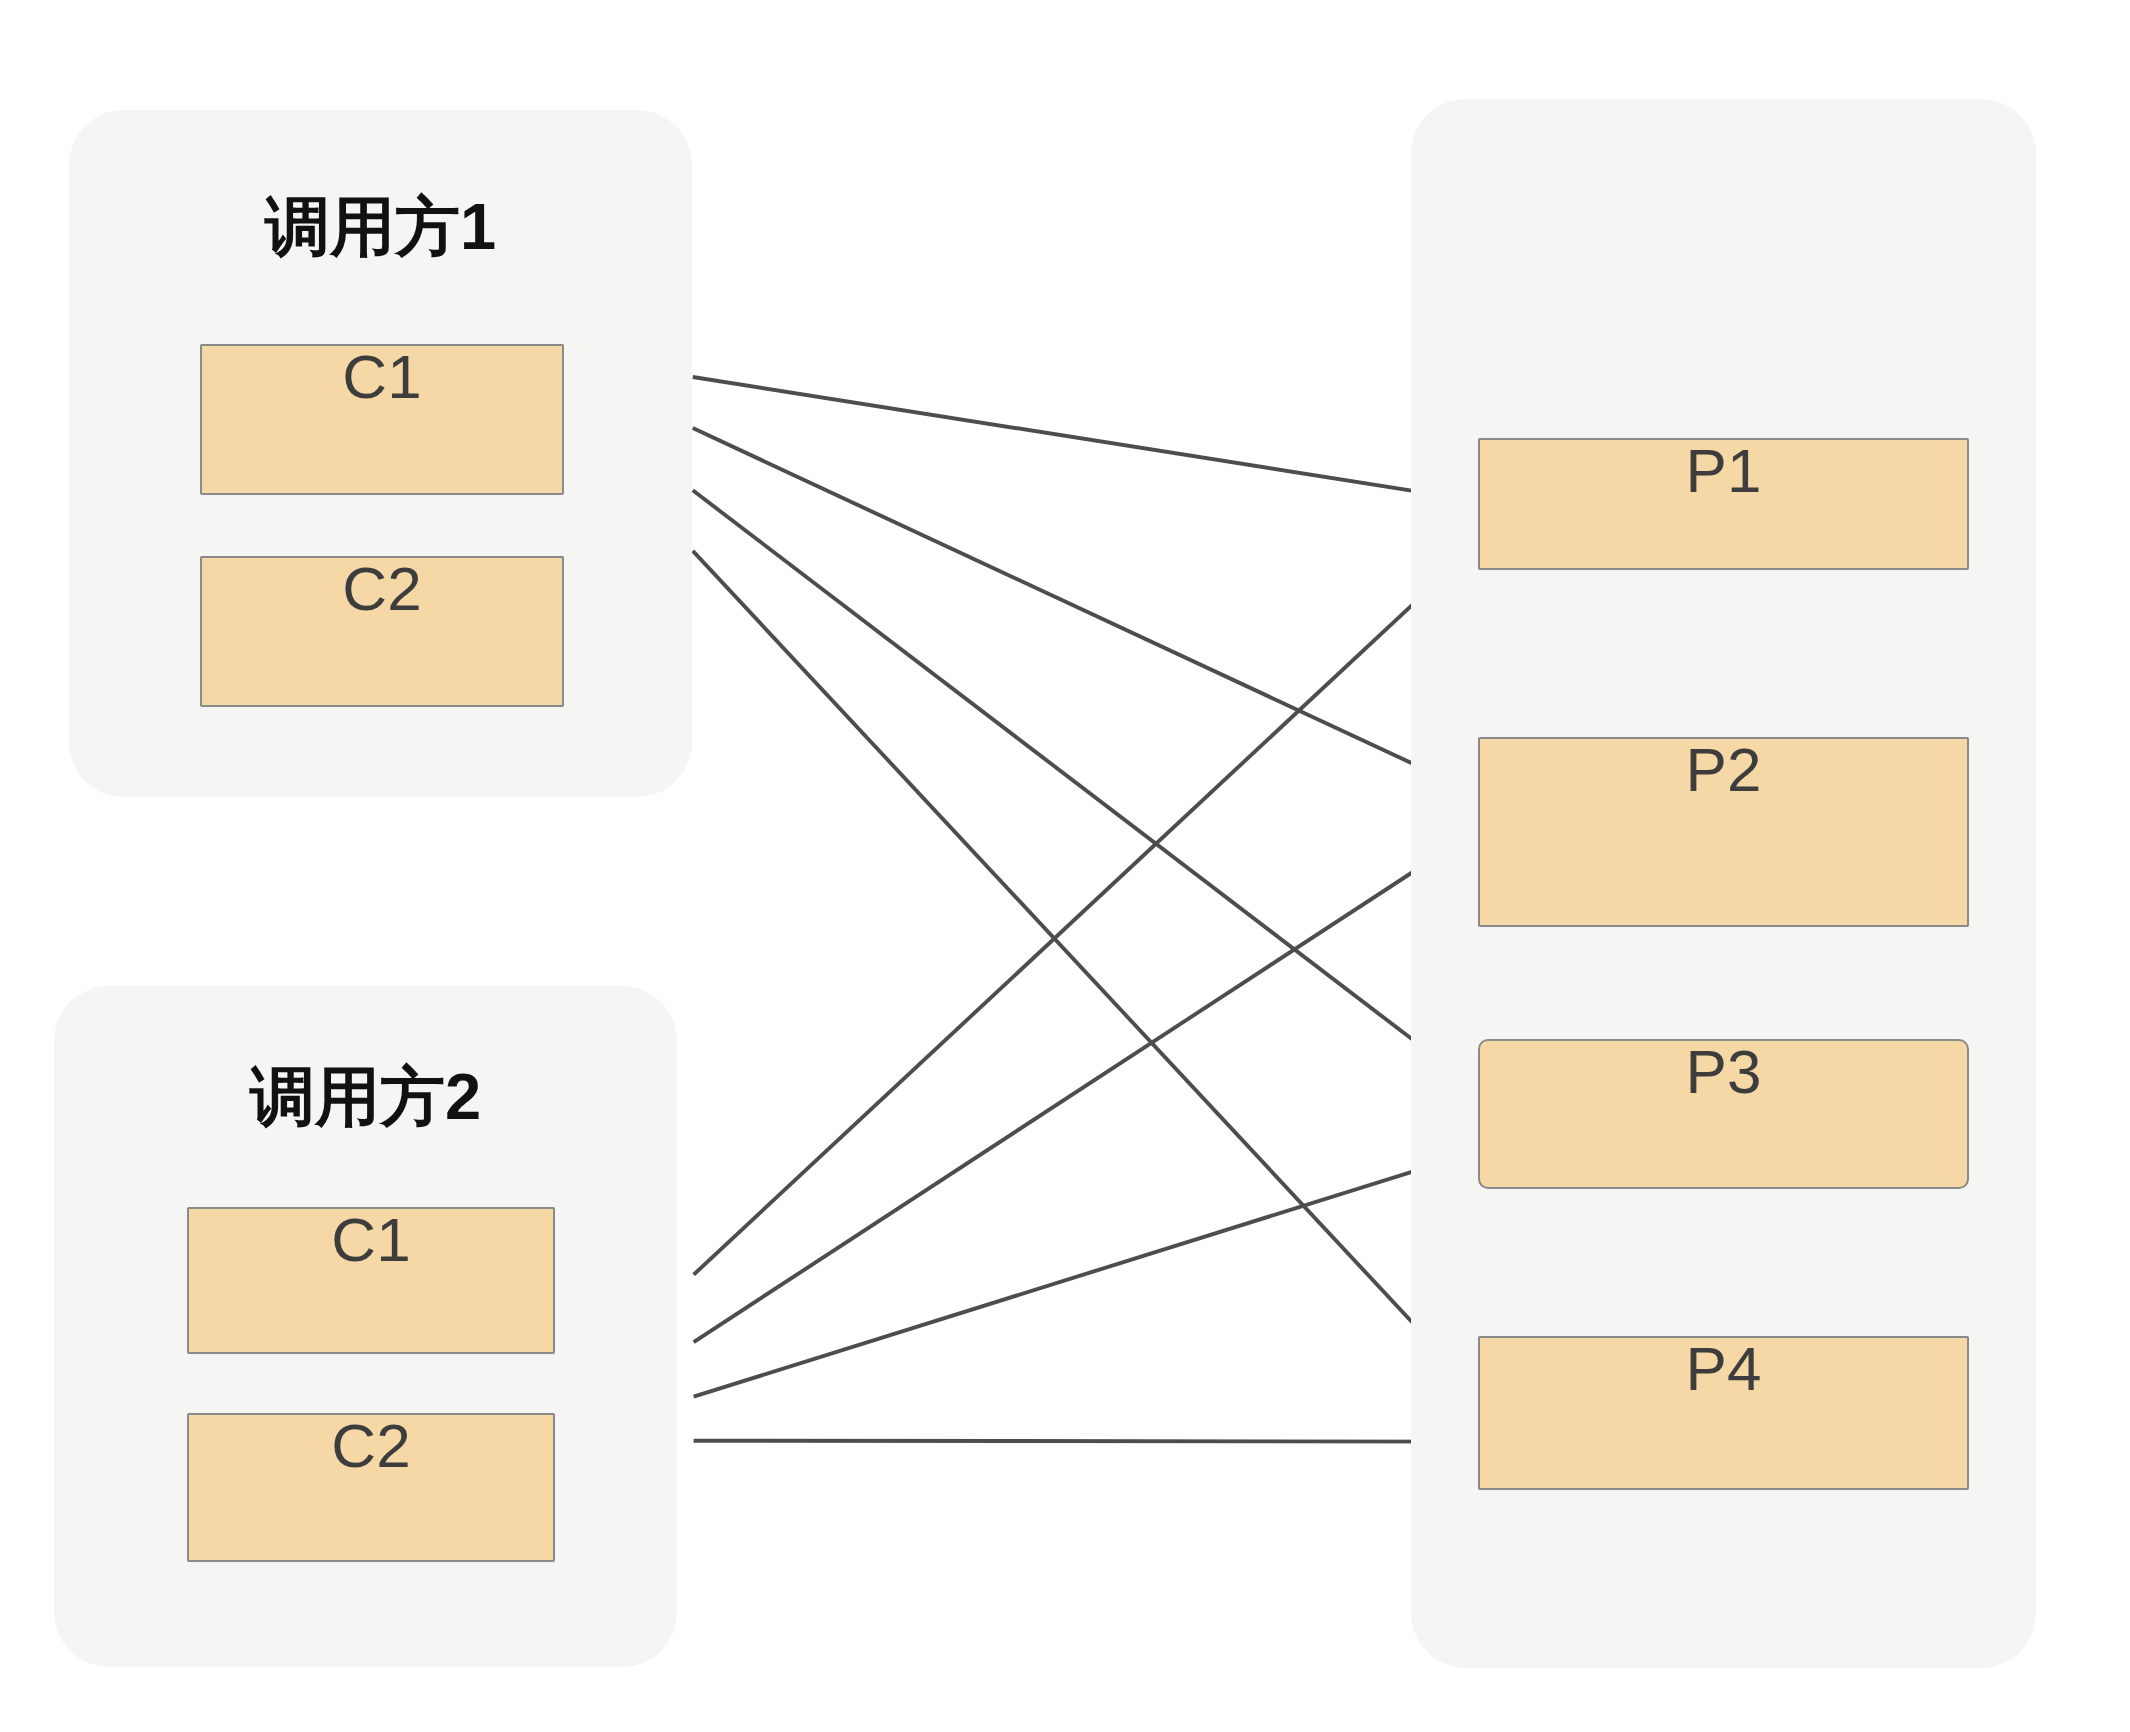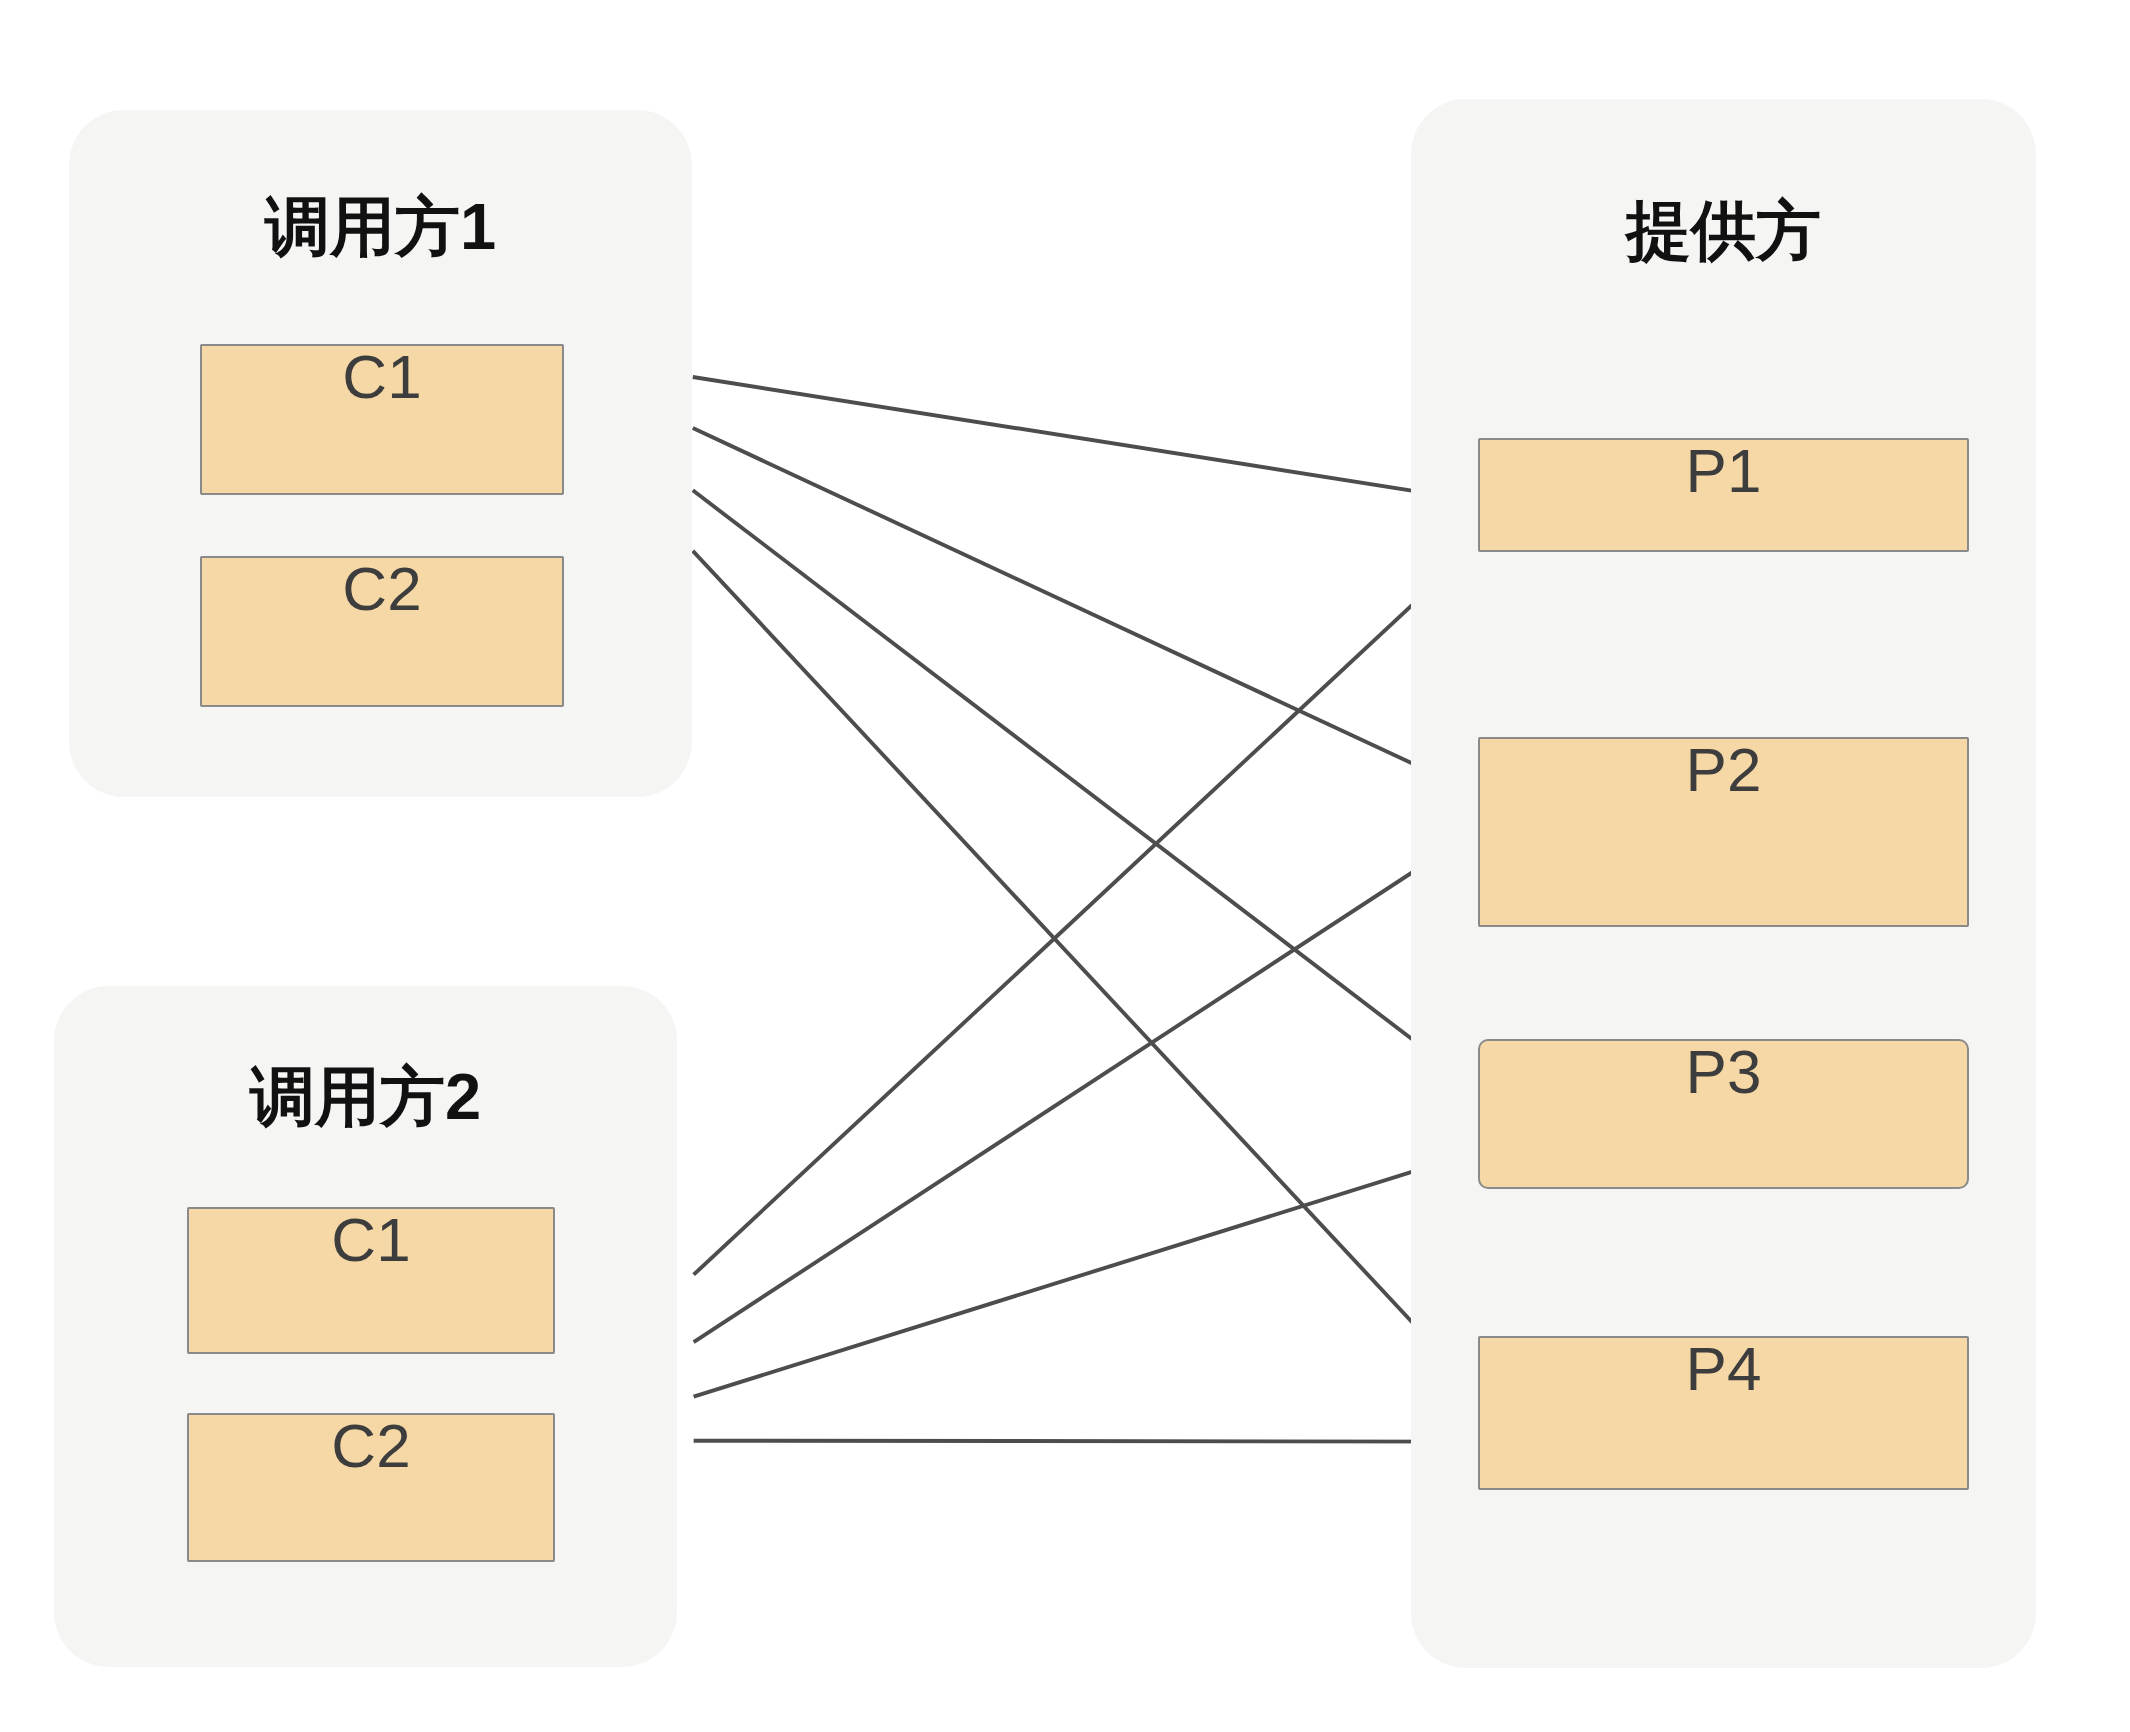--- a/index.html
+++ b/index.html
@@ -48,21 +48,21 @@
   .panel-caller2{left:54px;top:986px;width:623px;height:681px;}
   .panel-provider{left:1411px;top:99px;width:625px;height:1569px;}
   .panel-caller1 .panel-title{top:82px;}
   .panel-caller2 .panel-title{top:76px;}
   .panel-provider .panel-title{top:97px;}
   
   .n-c1-1{left:131px;top:234px;width:364px;height:151px;}
   .n-c1-2{left:131px;top:446px;width:364px;height:151px;}
   .n-c2-1{left:133px;top:221px;width:368px;height:147px;}
   .n-c2-2{left:133px;top:427px;width:368px;height:149px;}
-  .n-p1{left:67px;top:339px;width:491px;height:114px;}
+  .n-p1{left:67px;top:339px;width:491px;height:132px;}
   .n-p2{left:67px;top:638px;width:491px;height:190px;}
   .n-p3{left:67px;top:940px;width:491px;height:150px;border-radius:10px;}
   .n-p4{left:67px;top:1237px;width:491px;height:154px;}
 </style>
 </head>
 <body>
 
 <div class="canvas">
 
   <svg class="edges" id="edge-layer" viewBox="0 0 2464 2004" xmlns="http://www.w3.org/2000/svg">
@@ -95,21 +95,20 @@
     <h2 class="panel-title">调用方2</h2>
     <div class="node n-c2-1">
       <span class="node-label">C1</span>
     </div>
     <div class="node n-c2-2">
       <span class="node-label">C2</span>
     </div>
   </section>
 
   <section class="panel panel-provider">
-    <h2 class="panel-title">提供方</h2>
     <div class="node n-p1">
       <span class="node-label">P1</span>
     </div>
     <div class="node n-p2">
       <span class="node-label">P2</span>
     </div>
     <div class="node n-p3">
       <span class="node-label">P3</span>
     </div>
     <div class="node n-p4">

